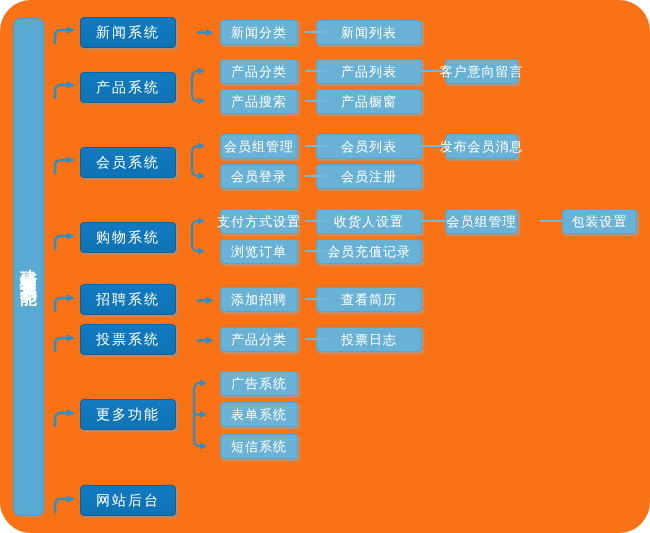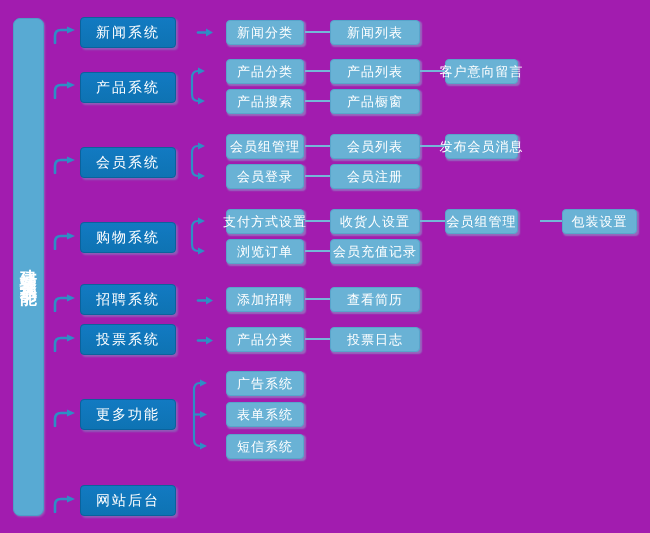--- a/index.html
+++ b/index.html
@@ -1,17 +1,17 @@
 <!DOCTYPE html>
 <html><head>
 <meta charset="utf-8">
 <style>
   html,body{margin:0;padding:0;background:#ffffff;}
   body{font-family:"DejaVu Sans","Liberation Sans",sans-serif;}
-  #canvas{position:relative;width:650px;height:533px;background:#a21caf;overflow:hidden;}
+  #canvas{position:relative;width:650px;height:533px;background:#f97316;overflow:hidden;border-radius:31px;}
 
   .bar{
     position:absolute;left:13px;top:18px;width:29px;height:496px;
     background:#58aad3;border:1px solid #4d9cc8;border-radius:7px;
     box-shadow:1px 1px 2px rgba(130,170,200,.45);
     display:flex;align-items:center;justify-content:center;
   }
   .bar span{
     writing-mode:vertical-rl;text-orientation:upright;
     color:#ffffff;font-weight:bold;font-size:17px;letter-spacing:4px;line-height:1;
@@ -29,22 +29,22 @@
   }
 
   .sub-node{
     position:absolute;height:25px;
     background:#69b2d5;border:1px solid #58a5cb;border-radius:4px;
     box-shadow:1.5px 1.5px 1.5px rgba(140,180,205,.5);
     color:#ffffff;font-size:13px;letter-spacing:1px;
     display:flex;align-items:center;justify-content:center;
     box-sizing:border-box;white-space:nowrap;
   }
-  .c1{left:226px;width:78px;}
-  .c2{left:330px;width:90px;}
+  .c1{left:220px;width:78px;}
+  .c2{left:316px;width:106px;}
   .c3{left:445px;width:73px;}
   .c4{left:562px;width:75px;}
 
   .hline{position:absolute;height:2px;background:#74b7d8;}
   .conn{position:absolute;}
 </style>
 </head>
 <body>
 
 <div id="canvas">

